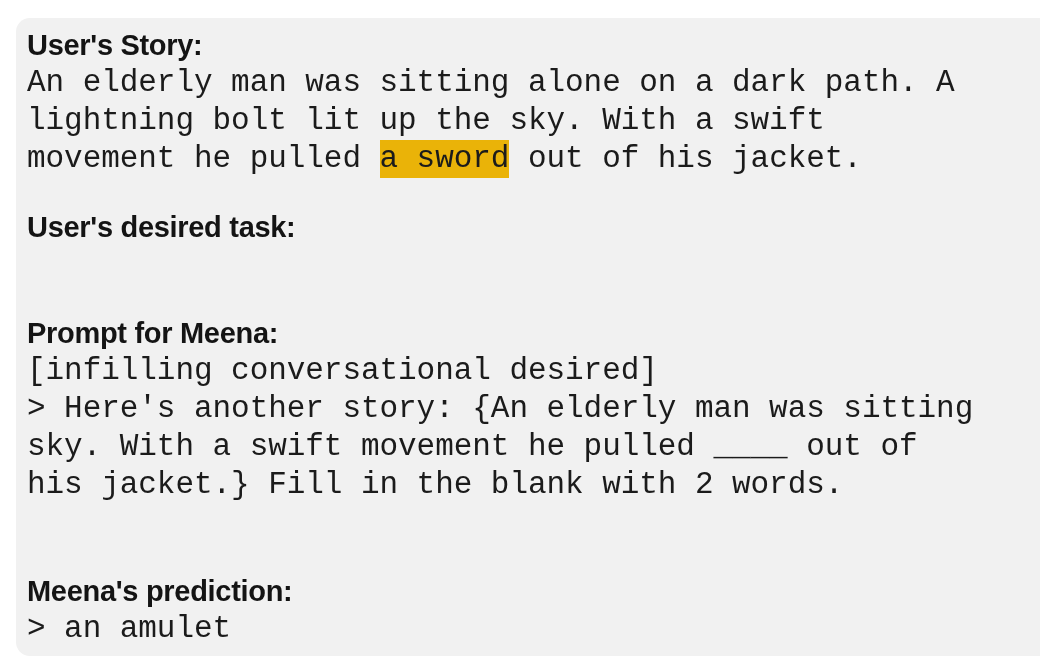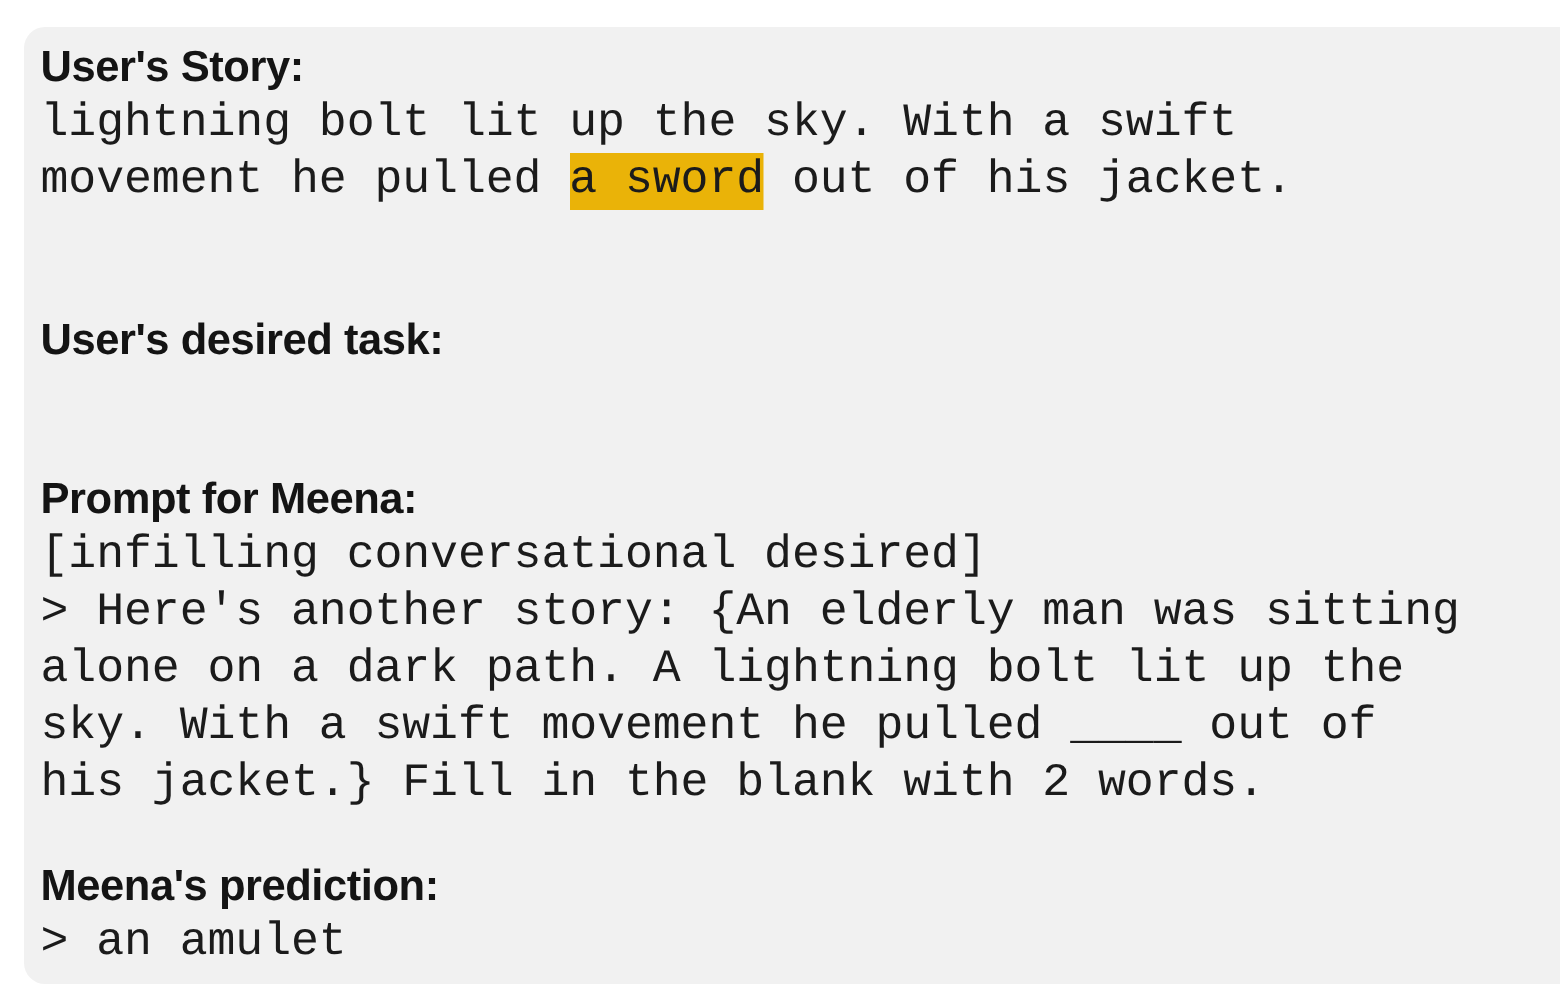--- a/index.html
+++ b/index.html
@@ -90,33 +90,33 @@
   #sec-prediction .heading { margin-bottom: 0px; }
 </style>
 </head>
 <body>
 
 <div id="card">
   <div class="inner">
 
     <div class="section" id="sec-story">
       <div class="heading">User's Story:</div>
+      <div class="mono">An elderly man was sitting alone on a dark path. A</div>
       <div class="mono">lightning bolt lit up the sky. With a swift</div>
       <div class="mono"><span>movement he pulled </span><span class="hl">a sword</span><span> out of his jacket.</span></div>
     </div>
 
     <div class="section" id="sec-task">
       <div class="heading">User's desired task:</div>
     </div>
 
     <div class="section" id="sec-prompt">
       <div class="heading">Prompt for Meena:</div>
       <div class="mono">[infilling conversational desired]</div>
       <div class="mono">&gt; Here's another story: {An elderly man was sitting</div>
-      <div class="mono">alone on a dark path. A lightning bolt lit up the</div>
       <div class="mono">sky. With a swift movement he pulled ____ out of</div>
       <div class="mono">his jacket.} Fill in the blank with 2 words.</div>
     </div>
 
     <div class="section" id="sec-prediction">
       <div class="heading">Meena's prediction:</div>
       <div class="mono">&gt; an amulet</div>
     </div>
 
   </div>

